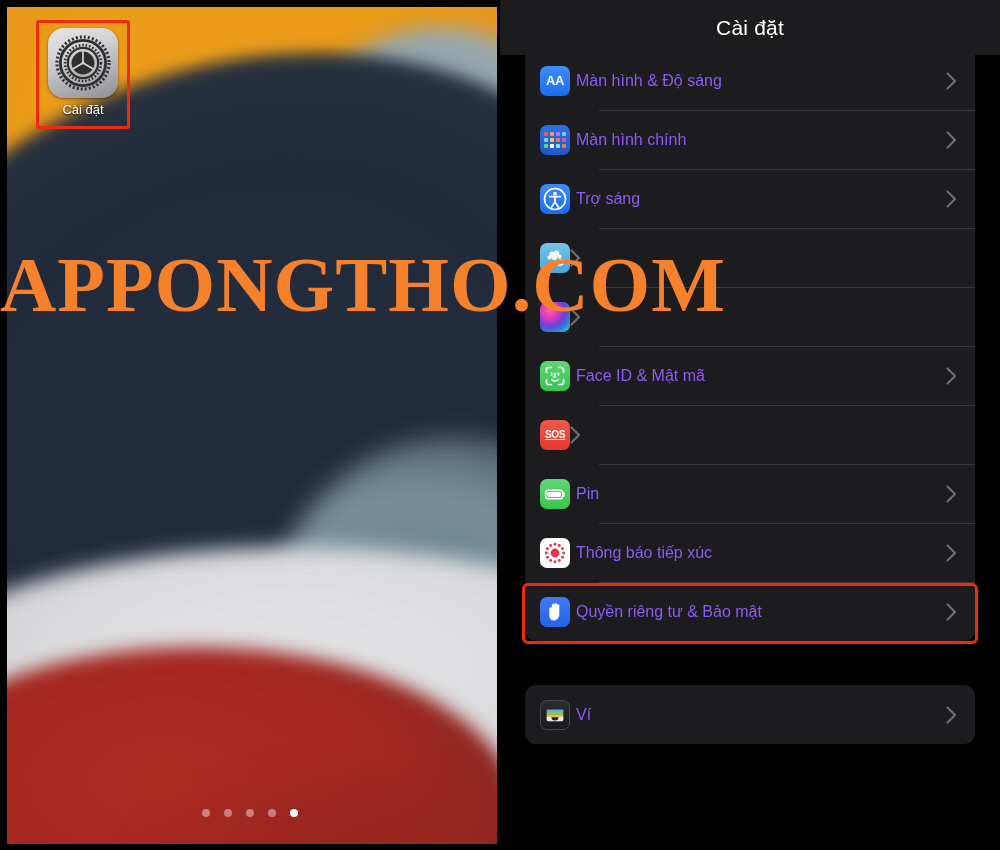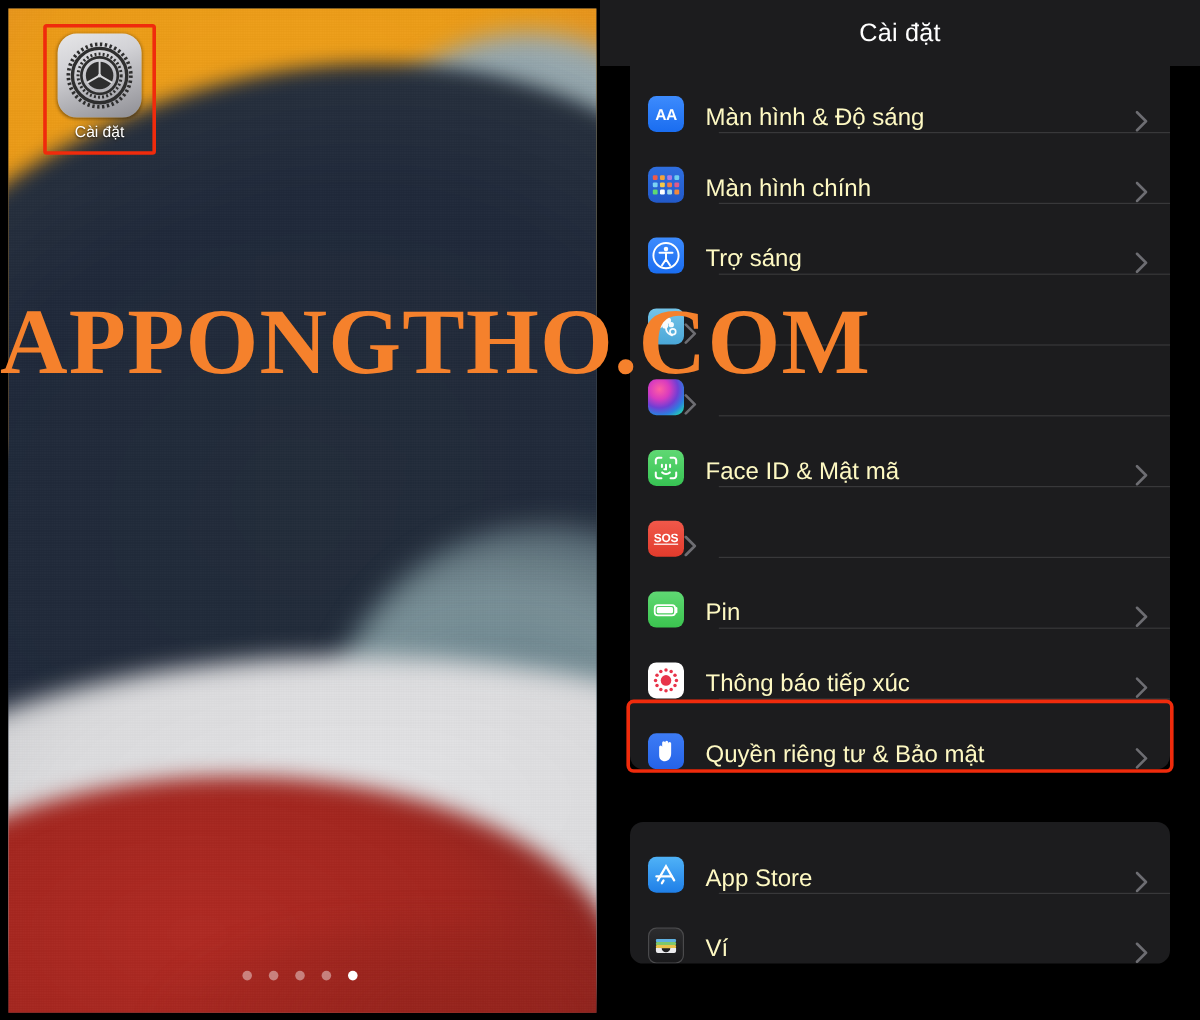--- a/index.html
+++ b/index.html
@@ -151,44 +151,44 @@
   }
   .group {
     margin: 0 25px;
     background: #1c1c1e;
     border-radius: 11px;
     overflow: hidden;
   }
   .group.first { border-radius: 0 0 11px 11px; margin-top: -4px; }
   .group.second { margin-top: 44px; }
   .row {
-    display: flex; align-items: flex-end;
+    display: flex; align-items: center;
     height: 59px;
     padding-left: 15px;
     position: relative;
   }
   .row + .row::before {
     content: "";
     position: absolute;
     left: 74px; right: 0; top: 0;
     height: 1px;
     background: #38383a;
   }
   .row-icon {
     width: 30px; height: 30px;
     border-radius: 7px;
     flex: 0 0 auto;
     display: flex; align-items: center; justify-content: center;
     overflow: hidden;
     position: relative;
   }
   .row-label {
-    margin-left: 18px;
-    color: #fef9c3;
-    font-size: 20px;
+    margin-left: 6px;
+    color: #8b5cf6;
+    font-size: 16px;
     flex: 1;
     white-space: nowrap;
   }
   .chev {
     margin-right: 18px;
     color: #6d6d72;
     font-size: 21px;
     line-height: 1;
     font-weight: 300;
   }
@@ -469,37 +469,20 @@
           <div class="row-label">Quyền riêng tư &amp; Bảo mật</div>
           <div class="chev">
             <svg width="11" height="18" viewBox="0 0 11 18">
                 <path d="M1.5 1.5 L9 9 L1.5 16.5" fill="none" stroke="#6d6d72" stroke-width="2.2" stroke-linecap="round" stroke-linejoin="round"></path>
               </svg>
           </div>
         </div>
       </div>
 
       <div class="group second">
-        <div class="row">
-          <div class="row-icon ic-appstore">
-            <svg width="26" height="26" viewBox="0 0 26 26">
-              <g stroke="#fff" stroke-width="1.9" stroke-linecap="round" fill="none">
-                <path d="M6.2 17.6 L13 5.8 L19.8 17.6"></path>
-                <path d="M5.0 14.4 H17.6"></path>
-                <path d="M9.6 20.0 L10.9 17.8"></path>
-              </g>
-            </svg>
-          </div>
-          <div class="row-label">App Store</div>
-          <div class="chev">
-            <svg width="11" height="18" viewBox="0 0 11 18">
-                <path d="M1.5 1.5 L9 9 L1.5 16.5" fill="none" stroke="#6d6d72" stroke-width="2.2" stroke-linecap="round" stroke-linejoin="round"></path>
-              </svg>
-          </div>
-        </div>
 
         <div class="row">
           <div class="row-icon ic-wallet">
             <svg width="26" height="26" viewBox="0 0 26 26">
               <rect x="4.6" y="7.4" width="16.8" height="2.8" rx="1" fill="#5fb0e0"></rect>
               <rect x="4.6" y="9.9" width="16.8" height="2.8" rx="1" fill="#7fc86a"></rect>
               <rect x="4.6" y="12.4" width="16.8" height="2.8" rx="1" fill="#e8c24a"></rect>
               <path d="M4.6 15.0 H9.4 a3.6 3.6 0 0 0 7.2 0 H21.4 V17.6 a1.6 1.6 0 0 1 -1.6 1.6 H6.2 A1.6 1.6 0 0 1 4.6 17.6 z" fill="#ececee"></path>
             </svg>
           </div>

